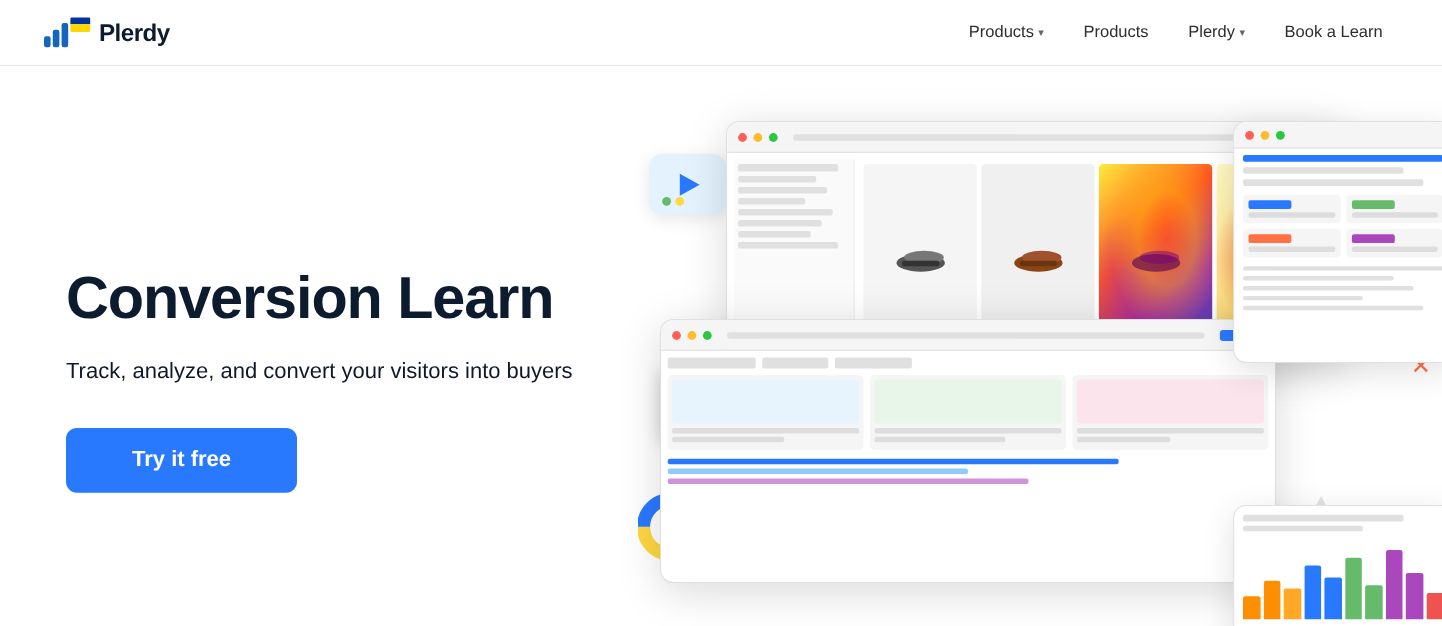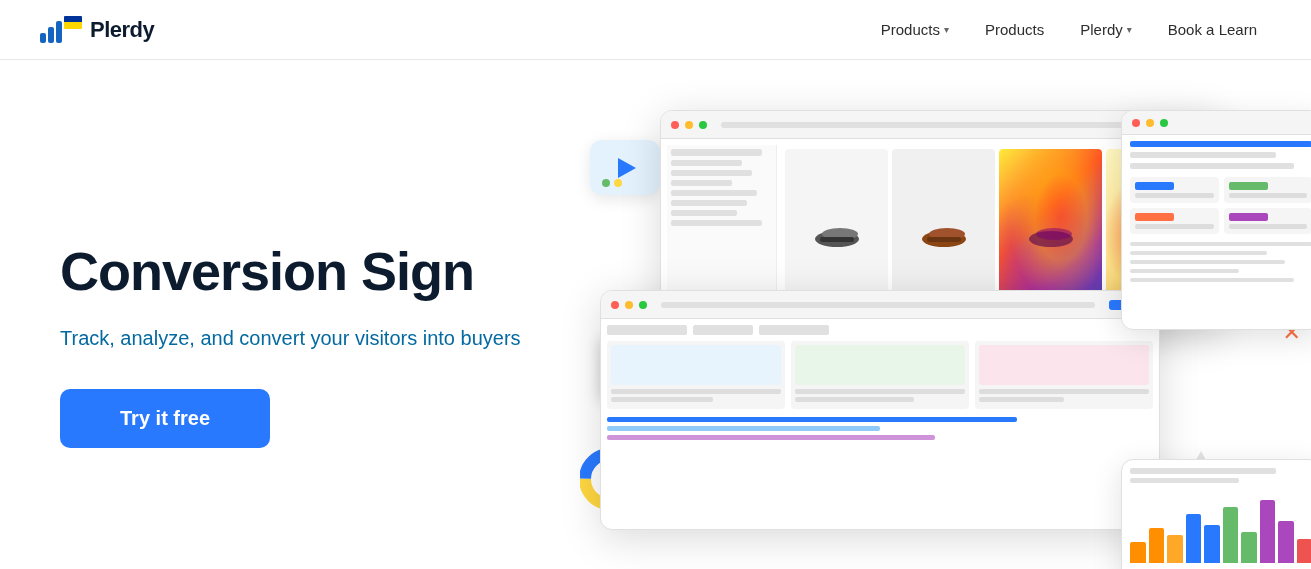--- a/index.html
+++ b/index.html
@@ -45,21 +45,21 @@
     .hero {
       display: flex; align-items: center; position: relative;
       padding: 30px 0 20px 60px; min-height: 509px; overflow: hidden;
     }
     .hero-content { flex: 0 0 560px; z-index: 2; }
     .hero-title {
       font-size: 54px; font-weight: 800; color: #0d1b2e; line-height: 1.12;
       letter-spacing: -1px; margin-bottom: 22px;
     }
     .hero-subtitle {
-      font-size: 20px; color: #0369a1; font-weight: 400; line-height: 1.45;
+      font-size: 20px; color: #0f172a; font-weight: 400; line-height: 1.45;
       margin-bottom: 36px; max-width: 480px;
     }
     .hero-cta {
       background: #2979FF; color: #fff; border: none; border-radius: 10px;
       padding: 18px 60px; font-size: 20px; font-weight: 700; cursor: pointer;
       transition: background 0.2s; display: inline-block;
     }
 
     
     .hero-visuals {
@@ -271,21 +271,21 @@
     <div class="nav-link">
       <span>Book a Learn</span>
     </div>
   </div>
 
 </nav>
 
 <section class="hero">
   <div class="hero-content">
     <h1 class="hero-title">
-      <span>Conversion Sign</span><br>
+      <span>Conversion Learn</span><br>
     </h1>
     <p class="hero-subtitle">Track, analyze, and convert your visitors into buyers</p>
     <button class="hero-cta">Try it free</button>
   </div>
 
   <div class="hero-visuals">
 
     <div class="deco deco-plus">+</div>
     <div class="deco deco-triangle"></div>
     <div class="deco deco-circles">

